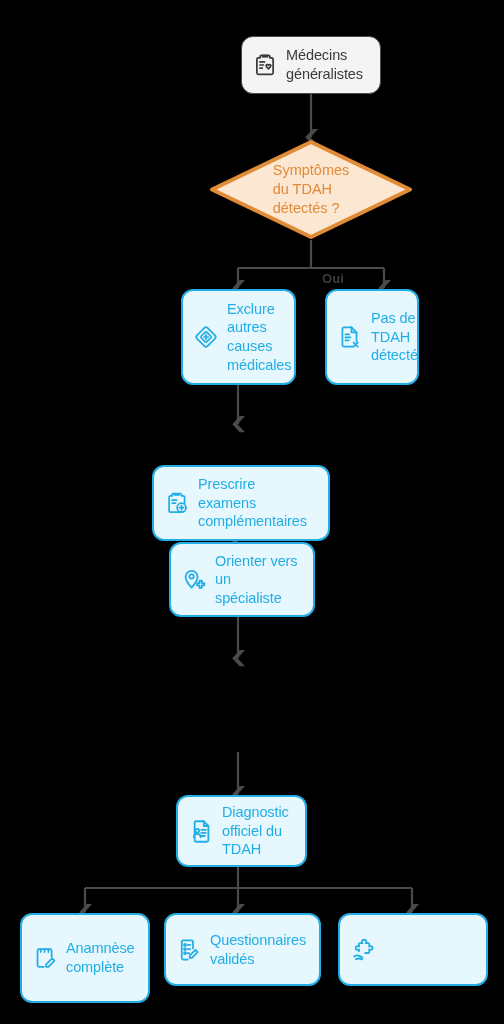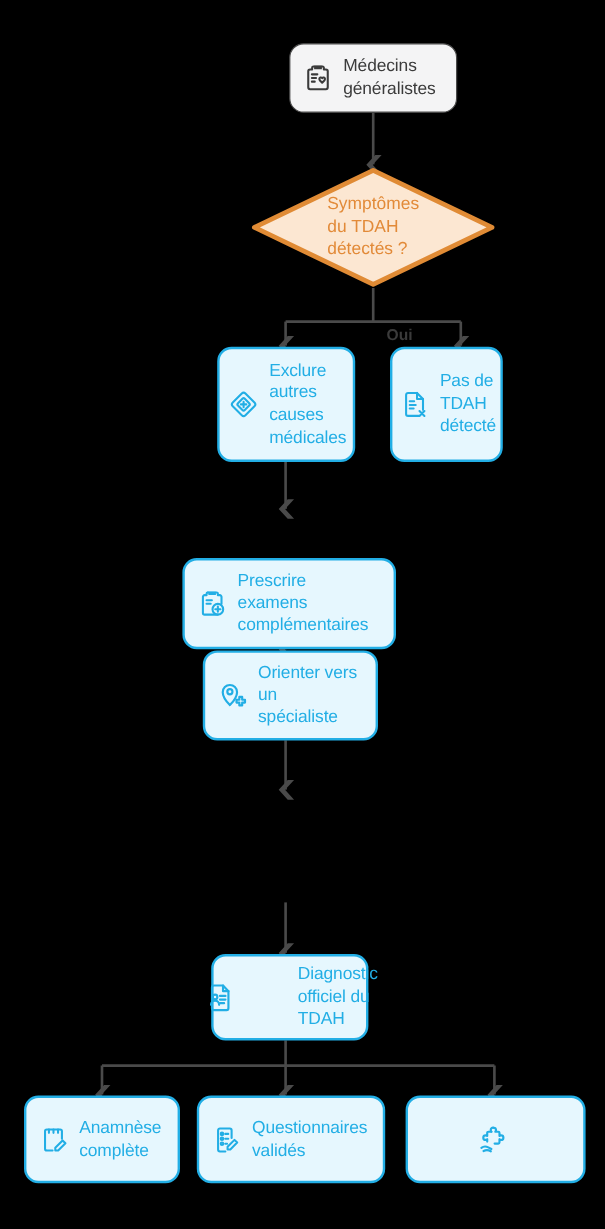--- a/index.html
+++ b/index.html
@@ -24,21 +24,21 @@
     pointer-events: none;
   }
 
   
   .node {
     position: absolute;
     box-sizing: border-box;
     display: flex;
     flex-direction: row;
     align-items: center;
-    justify-content: center;
+    justify-content: flex-start;
     border-radius: 10px;
     padding: 6px 8px;
   }
   .node .ico {
     flex: 0 0 auto;
     width: 30px;
     height: 30px;
     margin-right: 6px;
     display: flex;
     align-items: center;
@@ -207,36 +207,36 @@
         <circle cx="9.4" cy="9.3" r="1.9"></circle>
         <path d="M16.4 13.1h2.1v2.1h2.1v2.1h-2.1v2.1h-2.1v-2.1h-2.1v-2.1h2.1z"></path>
       </svg>
     </span>
     <span class="lbl">Orienter vers
 un
 spécialiste</span>
   </div>
 
 
-  <div class="node blue" style="left:176px; top:795px; width:131px; height:72px;gap:44px;">
+  <div class="node blue" style="left:176px; top:795px; width:131px; height:72px;">
     <span class="ico">
       <svg width="27" height="27" viewBox="0 0 24 24" fill="none" stroke="#22AEE5" stroke-width="1.6" stroke-linecap="round" stroke-linejoin="round">
         <path d="M14.1 2.9H7.3A1.4 1.4 0 0 0 5.9 4.3v15.4a1.4 1.4 0 0 0 1.4 1.4h9.4a1.4 1.4 0 0 0 1.4-1.4V7.1z"></path>
         <path d="M14.1 2.9v4.2h4.0"></path>
         <path d="M11.8 10.6h4.1M11.8 13.3h4.1M11.8 16.0h3.1"></path>
         <circle cx="8.2" cy="11.4" r="1.7"></circle>
         <path d="M5.2 17.2c0-1.9 1.4-3.1 3.0-3.1s3.0 1.2 3.0 3.1"></path>
       </svg>
     </span>
     <span class="lbl">Diagnostic
 officiel du
 TDAH</span>
   </div>
 
-  <div class="node blue" style="left:20px; top:913px; width:130px; height:73px;">
+  <div class="node blue" style="left:20px; top:913px; width:130px; height:90px;">
     <span class="ico">
       <svg width="26" height="26" viewBox="0 0 24 24" fill="none" stroke="#22AEE5" stroke-width="1.6" stroke-linecap="round" stroke-linejoin="round">
         <path d="M18.1 11.0V5.3a1.4 1.4 0 0 0-1.4-1.4H6.5A1.4 1.4 0 0 0 5.1 5.3v13.4a1.4 1.4 0 0 0 1.4 1.4h4.4"></path>
         <path d="M8.1 3.9v2.6M11.6 3.9v2.6M15.1 3.9v2.6"></path>
         <path d="M18.6 12.3l2.2 2.2-5.6 5.6h-2.2v-2.2z"></path>
       </svg>
     </span>
     <span class="lbl">Anamnèse
 complète</span>
   </div>

